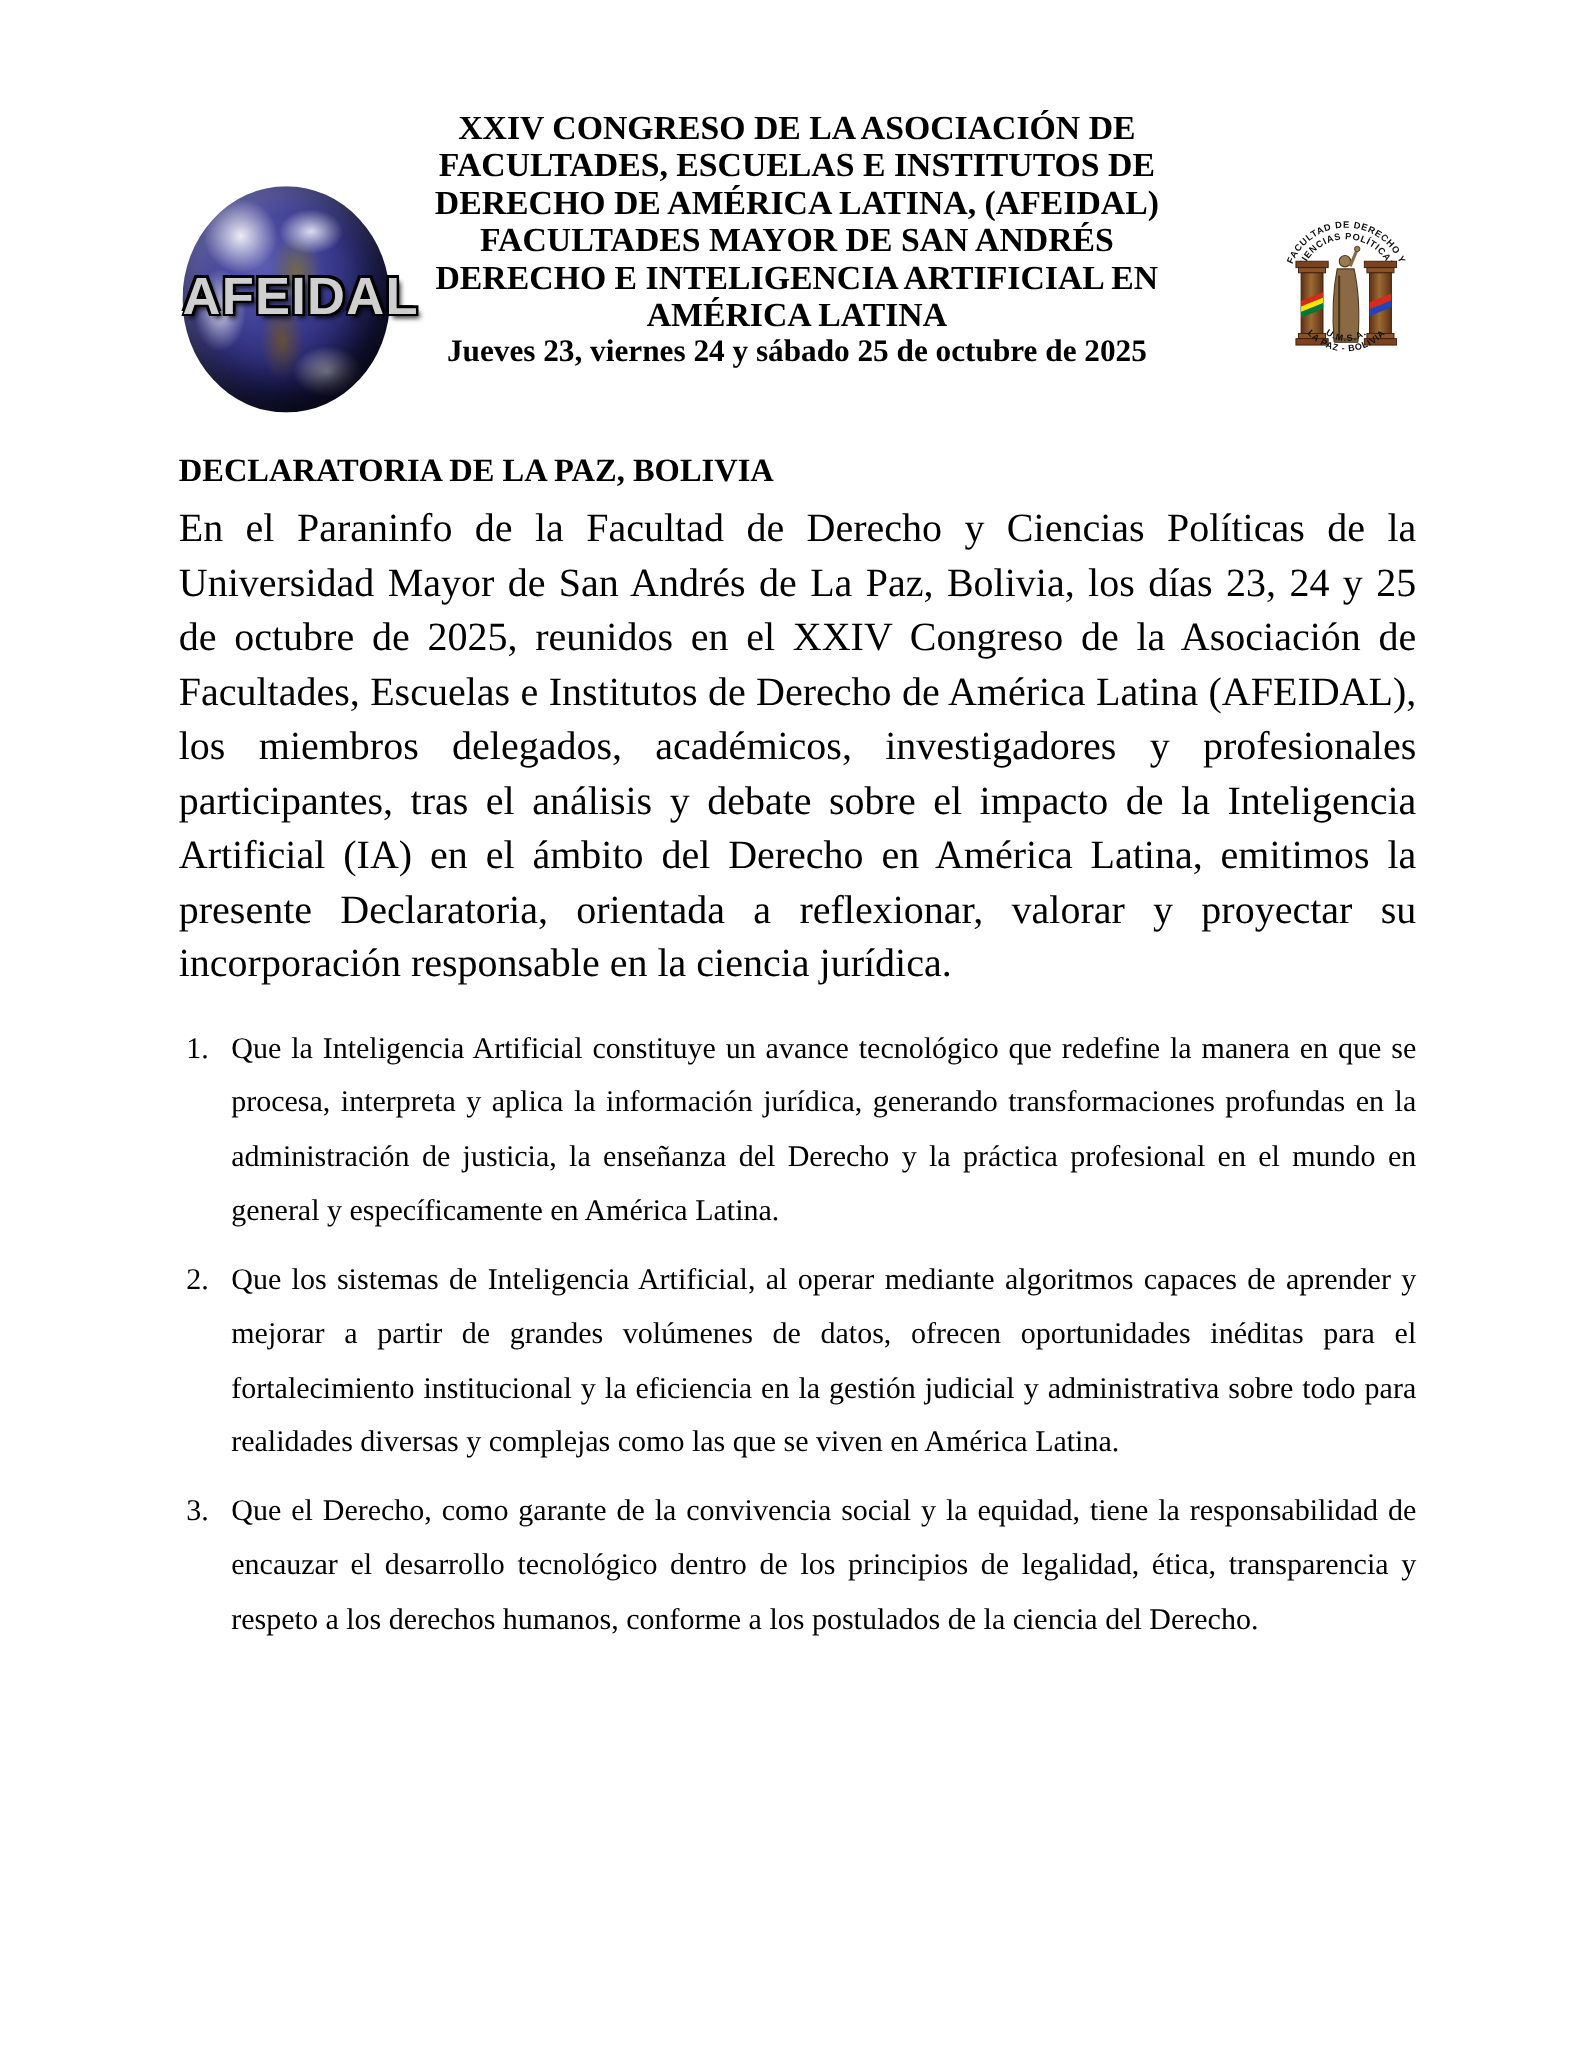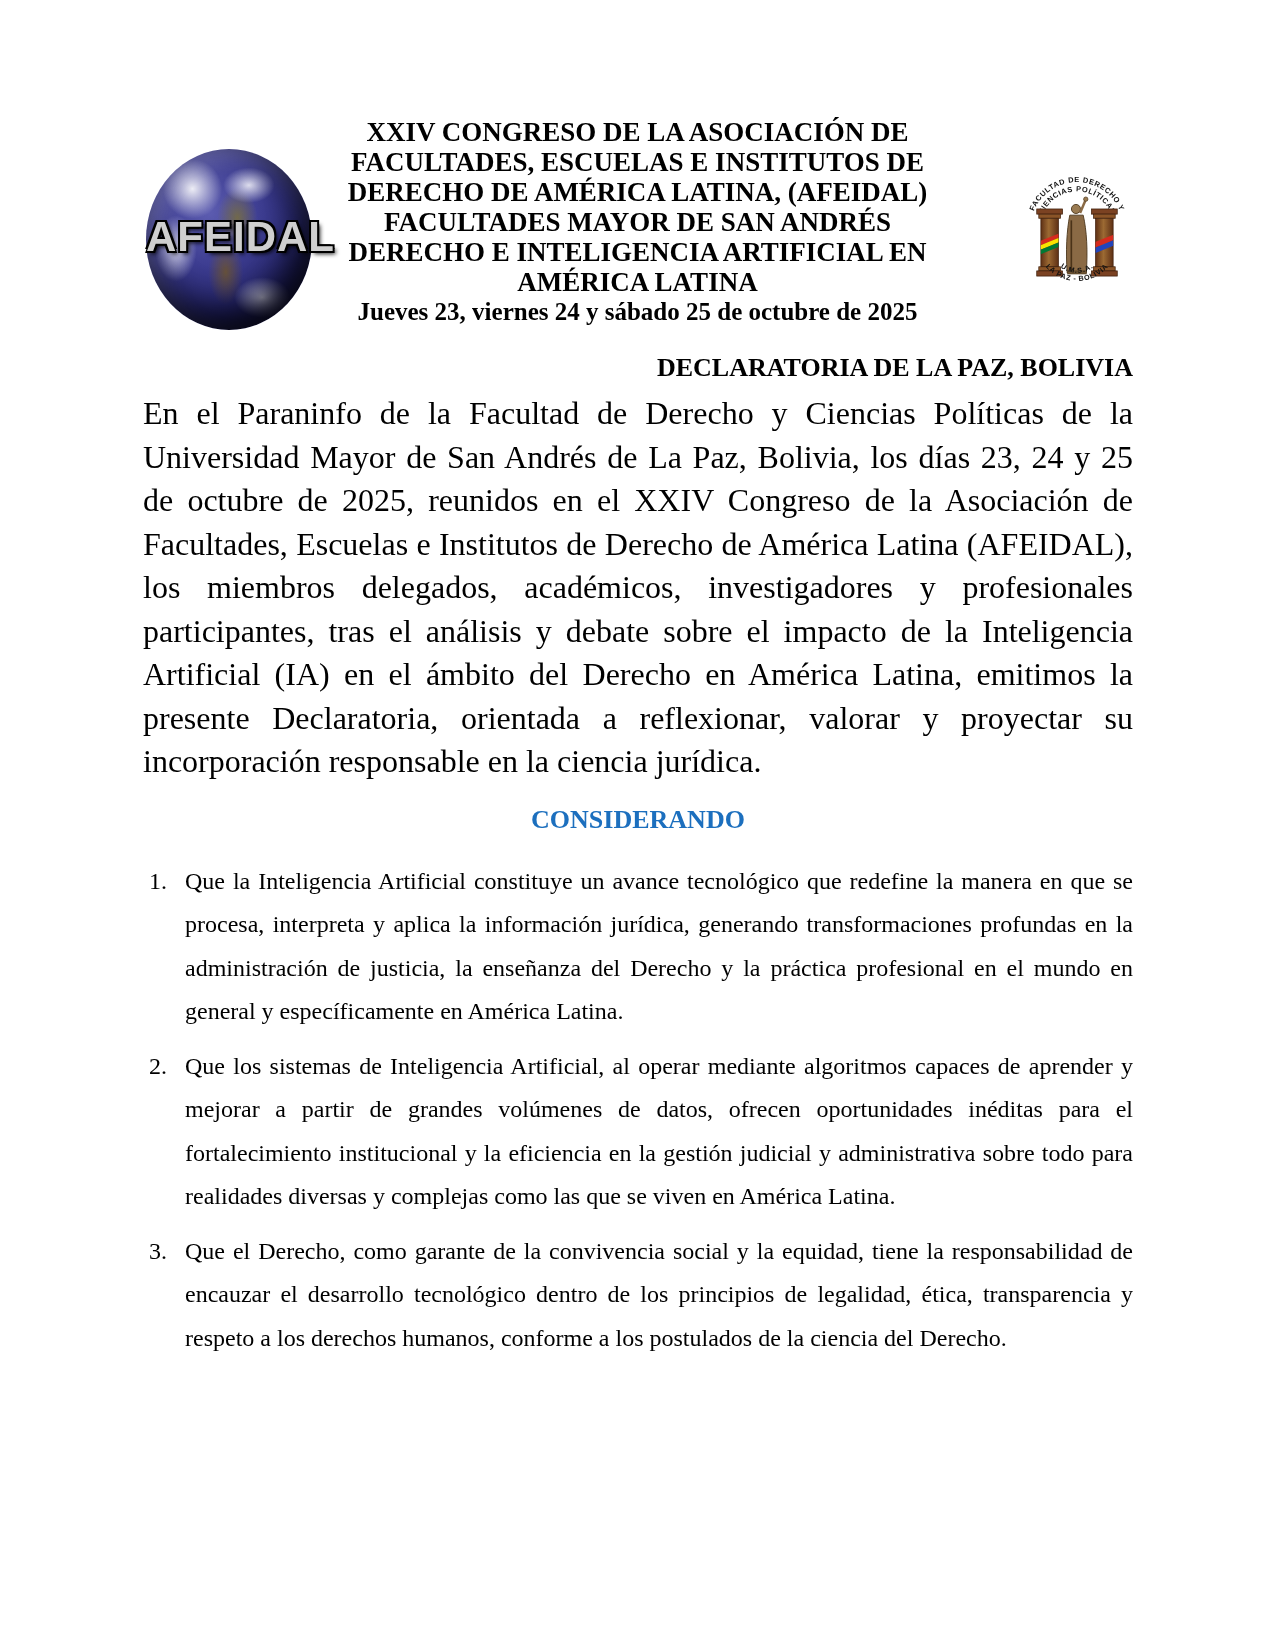--- a/index.html
+++ b/index.html
@@ -62,21 +62,21 @@
   .seal text {
     font-family: "Liberation Sans", sans-serif;
     fill: #111;
     font-weight: 700;
   }
 
   
   .title-block {
     width: 690px;
     margin: 0 auto;
-    padding-top: 117px;
+    padding-top: 87px;
     text-align: center;
   }
   .title-block p { margin: 0; }
   .congress-title, .university-name, .event-title {
     font-weight: 700;
     font-size: 27px;
     line-height: 30px;
   }
   .congress-title { margin-bottom: 12px; }
   .university-name { margin-bottom: 10px; }
@@ -87,25 +87,25 @@
     margin-top: 8px;
   }
 
   
   .doc-body {
     position: relative;
     width: 990px;
     margin-left: 143px;
   }
   .declaration-heading {
-    text-align: right;
+    text-align: left;
     font-weight: 700;
     font-size: 26px;
     line-height: 30px;
-    margin: 26px 0 0 0;
+    margin: 65px 0 0 0;
   }
   .intro {
     font-size: 32px;
     line-height: 43.5px;
     text-align: justify;
     margin: 9px 0 0 0;
   }
   .considerando {
     text-align: center;
     font-weight: 700;
@@ -215,21 +215,20 @@
     <p class="university-name">FACULTADES MAYOR DE SAN ANDRÉS</p>
     <p class="event-title">DERECHO E INTELIGENCIA ARTIFICIAL EN AMÉRICA LATINA</p>
     <p class="date-line">Jueves 23, viernes 24 y sábado 25 de octubre de 2025</p>
   </div>
 
   <div class="doc-body">
     <p class="declaration-heading">DECLARATORIA DE LA PAZ, BOLIVIA</p>
 
     <p class="intro">En el Paraninfo de la Facultad de Derecho y Ciencias Políticas de la Universidad Mayor de San Andrés de La Paz, Bolivia, los días 23, 24 y 25 de octubre de 2025, reunidos en el XXIV Congreso de la Asociación de Facultades, Escuelas e Institutos de Derecho de América Latina (AFEIDAL), los miembros delegados, académicos, investigadores y profesionales participantes, tras el análisis y debate sobre el impacto de la Inteligencia Artificial (IA) en el ámbito del Derecho en América Latina, emitimos la presente Declaratoria, orientada a reflexionar, valorar y proyectar su incorporación responsable en la ciencia jurídica.</p>
 
-    <p class="considerando">CONSIDERANDO</p>
 
     <div class="items">
       <div class="item">
         <span class="item-number">1.</span>
         <span>Que la Inteligencia Artificial constituye un avance tecnológico que redefine la manera en que se procesa, interpreta y aplica la información jurídica, generando transformaciones profundas en la administración de justicia, la enseñanza del Derecho y la práctica profesional en el mundo en general y específicamente en América Latina.</span>
       </div>
       <div class="item">
         <span class="item-number">2.</span>
         <span>Que los sistemas de Inteligencia Artificial, al operar mediante algoritmos capaces de aprender y mejorar a partir de grandes volúmenes de datos, ofrecen oportunidades inéditas para el fortalecimiento institucional y la eficiencia en la gestión judicial y administrativa sobre todo para realidades diversas y complejas como las que se viven en América Latina.</span>
       </div>

